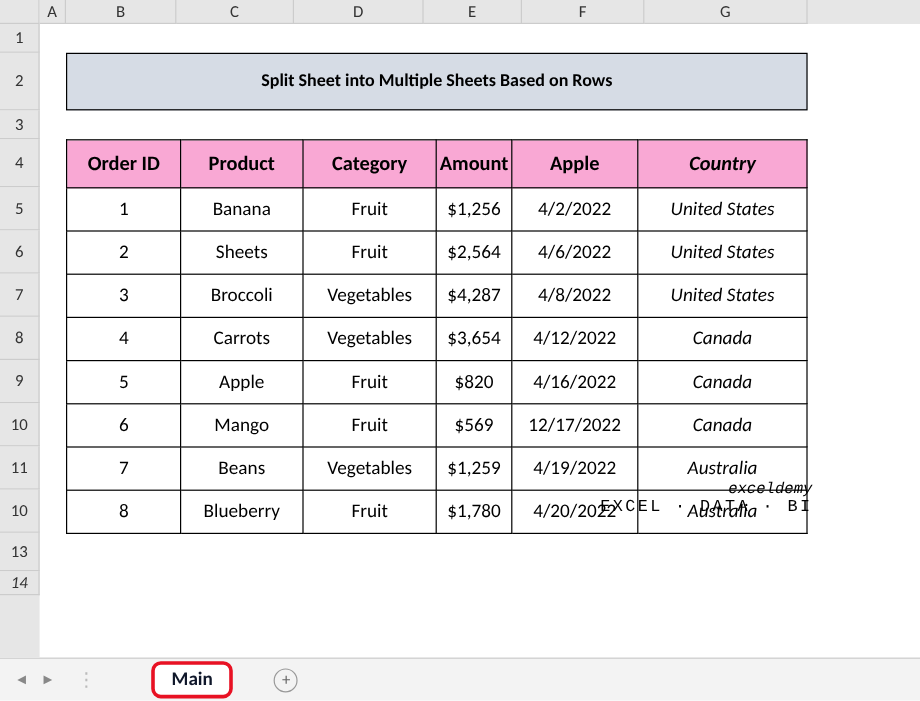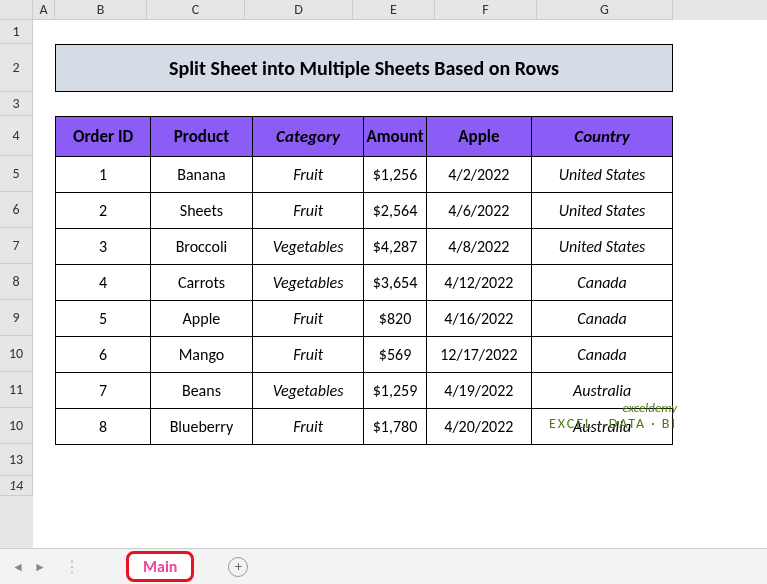--- a/index.html
+++ b/index.html
@@ -73,58 +73,59 @@
   }
   .spacer-r1 { height: 24px; }
   .title-row {
     height: 48px;
     width: 618px;
     background: #d6dce5;
     border: 1px solid #000;
     display: flex;
     align-items: center;
     justify-content: center;
-    font-size: 20px;
+    font-size: 15px;
     font-weight: bold;
   }
   .spacer-r3 { height: 24px; }
   .tbl {
     border-collapse: collapse;
     width: 618px;
   }
   .tbl th, .tbl td {
     border: 1px solid #000;
     text-align: center;
     font-size: 16px;
     padding: 0;
   }
   .tbl th {
     height: 40px;
-    background: #8b5cf6;
+    background: #f9a8d4;
     font-weight: bold;
     font-size: 17px;
   }
   .tbl td {
     height: 36px;
   }
   .tbl .cB { width: 92px; }
   .tbl .cC { width: 98px; }
-  .tbl .cD { width: 108px; font-style: italic; }
+  .tbl .cD { width: 108px; }
   .tbl .cE { width: 60px; }
   .tbl .cF { width: 102px; }
   .tbl .cG { width: 136px; font-style: italic; }
   .watermark {
     position: absolute;
     right: 90px;
     bottom: 14px;
     font-size: 13px;
-    color: #4d7c0f;
+    color: #000000;
     font-style: italic;
     text-align: right;
     line-height: 1.1;
+    font-family: Liberation Mono, monospace;
   }
   .watermark .sub {
     font-size: 14px;
     letter-spacing: 2px;
     font-style: normal;
   }
   .tab-bar {
     height: 36px;
     background: #f3f3f3;
     border-top: 1px solid #ccc;
@@ -138,21 +139,21 @@
     font-size: 12px;
     width: 16px;
     text-align: center;
   }
   .sheet-tab {
     background: #fff;
     border: 3px solid #e81123;
     border-radius: 8px;
     padding: 3px 14px;
     font-weight: bold;
-    color: #ec4899;
+    color: #0f172a;
     font-size: 16px;
     margin-left: 40px;
   }
   .add-sheet {
     width: 20px;
     height: 20px;
     border: 1px solid #999;
     border-radius: 50%;
     text-align: center;
     line-height: 18px;

